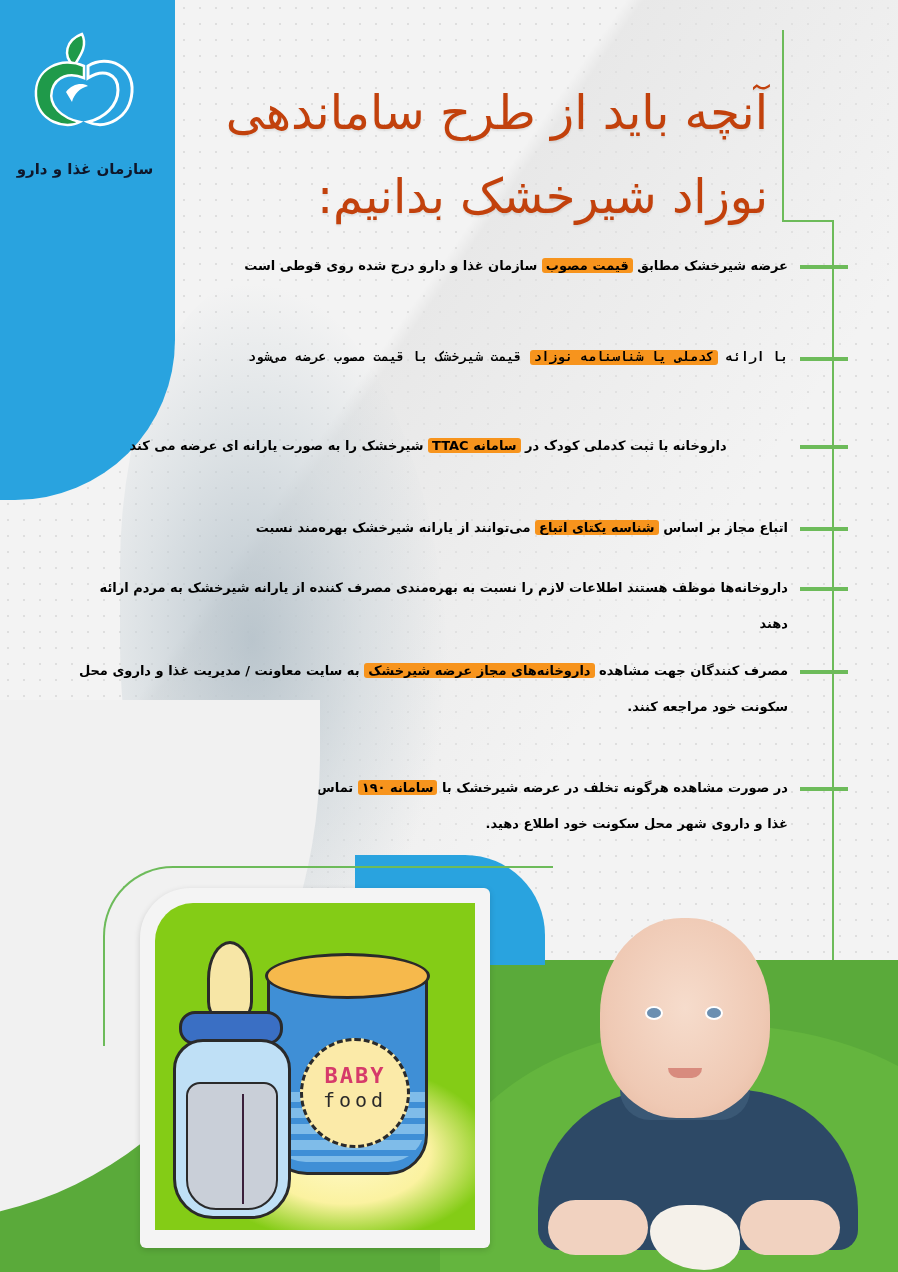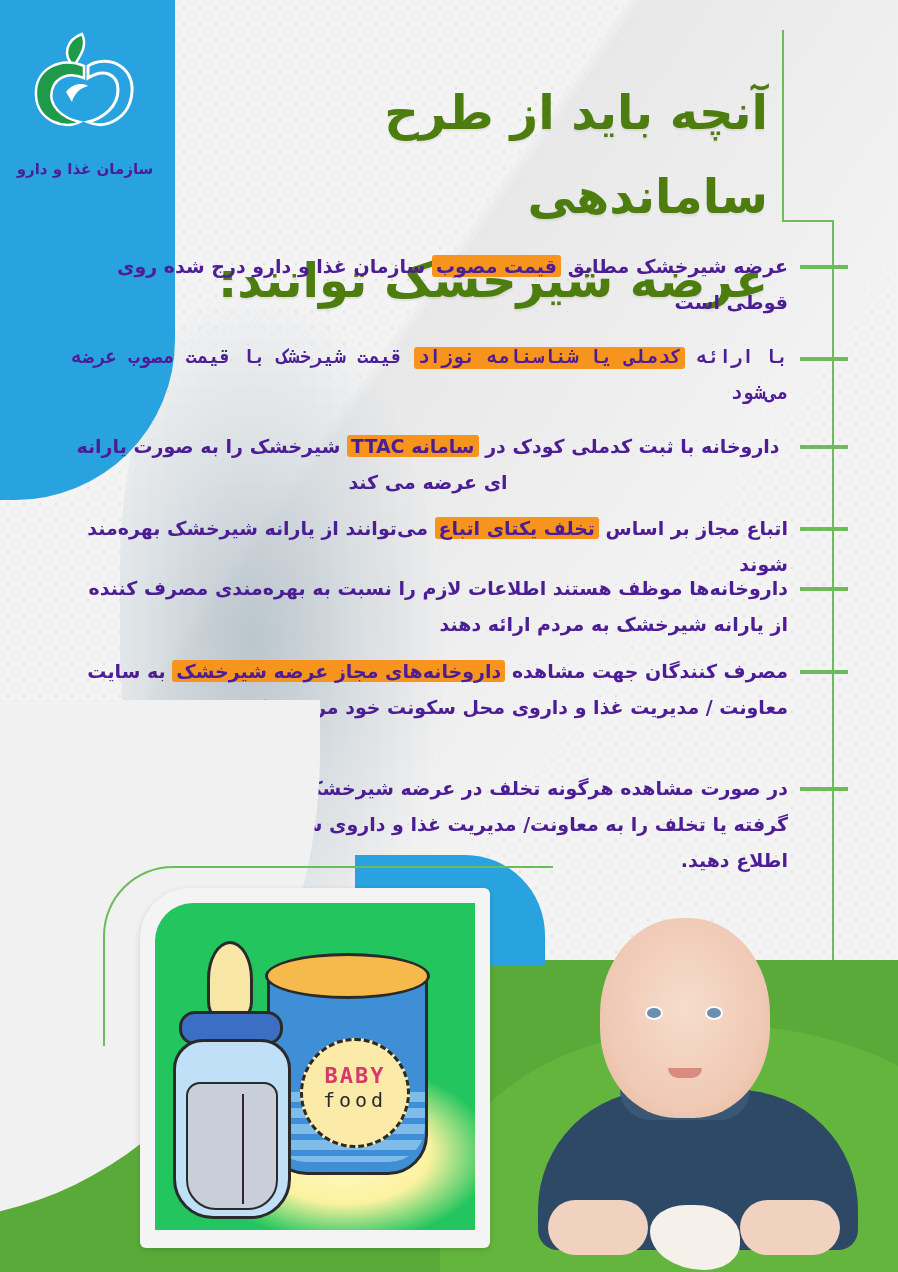--- a/index.html
+++ b/index.html
@@ -27,49 +27,49 @@
   .blue-panel {
     position: absolute; left: 0; top: 0; width: 175px; height: 500px;
     background: #29a3df;
     border-bottom-right-radius: 160px;
   }
   .logo {
     position: absolute; left: 22px; top: 26px; width: 120px; height: 110px;
   }
   .org-name {
     position: absolute; left: 10px; top: 160px; width: 150px; text-align: center;
-    color: #4c1d95; font-size: 15px; font-weight: bold; direction: rtl;
+    color: #0f172a; font-size: 15px; font-weight: bold; direction: rtl;
   }
   .frame-top {
     position: absolute; left: 782px; top: 30px; width: 2px; height: 192px;
     background: #6dbb5a;
   }
   .frame-step {
     position: absolute; left: 782px; top: 220px; width: 52px; height: 2px;
     background: #6dbb5a;
   }
   .frame-main {
     position: absolute; left: 832px; top: 220px; width: 2px; height: 750px;
     background: #6dbb5a;
   }
   .frame-bottom {
     position: absolute; left: 565px; top: 968px; width: 269px; height: 2px;
     background: #6dbb5a;
   }
   .title {
     position: absolute; right: 130px; top: 70px; width: 600px;
     direction: rtl; text-align: right;
-    color: #4d7c0f; font-size: 48px; font-weight: 700; line-height: 84px;
+    color: #c2410c; font-size: 48px; font-weight: 400; line-height: 84px;
     text-shadow: 0 2px 2px rgba(0,0,0,.08);
   }
   .items { position: absolute; right: 110px; top: 248px; width: 720px; }
   .item {
     position: absolute; right: 0; width: 720px;
     direction: rtl; text-align: right;
-    color: #4c1d95; font-size: 19px; font-weight: bold; line-height: 36px;
+    color: #000000; font-size: 13px; font-weight: bold; line-height: 36px;
   }
   .tick {
     position: absolute; right: -60px; top: 17px; width: 48px; height: 4px;
     background: #6dbb5a;
   }
   .hl {
     background: #f7941d; padding: 0 4px; border-radius: 3px;
   }
   .green-wave {
     position: absolute; left: 0; top: 960px; width: 898px; height: 312px;
@@ -93,21 +93,21 @@
     border: 2px solid #6dbb5a; border-bottom: none; border-right: none;
     border-top-left-radius: 70px;
   }
   .card {
     position: absolute; left: 140px; top: 888px; width: 350px; height: 360px;
     background: #f4f4f4; border-radius: 50px 6px 6px 6px;
     box-shadow: 0 2px 6px rgba(0,0,0,.15);
   }
   .card-inner {
     position: absolute; left: 15px; top: 15px; right: 15px; bottom: 18px;
-    background: #22c55e; border-radius: 38px 0 0 0; overflow: hidden;
+    background: #84cc16; border-radius: 38px 0 0 0; overflow: hidden;
   }
   .swirl {
     position: absolute; left: 40px; top: 160px; width: 300px; height: 180px;
     border-radius: 50%; background: radial-gradient(ellipse, #fff9c9 0%, #fbf2a0 40%, rgba(242,144,33,0) 70%);
   }
   .can {
     position: absolute; left: 110px; top: 50px; width: 165px; height: 230px;
   }
   .can-lid {
     position: absolute; left: 0; top: 0; width: 165px; height: 46px;
@@ -195,39 +195,39 @@
   <div class="org-name">سازمان غذا و دارو</div>
 </div>
 
 <div class="frame-top"></div>
 <div class="frame-step"></div>
 <div class="frame-main"></div>
 <div class="frame-bottom"></div>
 
 <h1 class="title">
   <span>آنچه باید از طرح ساماندهی</span><br>
-  <span>عرضه شیرخشک توانند:</span>
+  <span>نوزاد شیرخشک بدانیم:</span>
 </h1>
 
 <div class="items">
   <div class="item" style="top:0px;">
     <span class="tick"></span>
     <span>عرضه شیرخشک مطابق </span><span class="hl">قیمت مصوب</span><span> سازمان غذا و دارو درج شده روی قوطی است</span>
   </div>
   <div class="item" style="top:92px;font-family:Liberation Mono, monospace;">
     <span class="tick"></span>
     <span>با ارائه </span><span class="hl">کدملی یا شناسنامه نوزاد</span><span> قیمت شیرخشک با قیمت مصوب عرضه می‌شود</span>
   </div>
   <div class="item" style="top:180px;text-align:center;">
     <span class="tick"></span>
     <span>داروخانه با ثبت کدملی کودک در </span><span class="hl">سامانه TTAC</span><span> شیرخشک را به صورت یارانه ای عرضه می کند</span>
   </div>
   <div class="item" style="top:262px;">
     <span class="tick"></span>
-    <span>اتباع مجاز بر اساس </span><span class="hl">تخلف یکتای اتباع</span><span> می‌توانند از یارانه شیرخشک بهره‌مند شوند</span>
+    <span>اتباع مجاز بر اساس </span><span class="hl">شناسه یکتای اتباع</span><span> می‌توانند از یارانه شیرخشک بهره‌مند نسبت</span>
   </div>
   <div class="item" style="top:322px;">
     <span class="tick"></span>
     <span>داروخانه‌ها موظف هستند اطلاعات لازم را نسبت به بهره‌مندی مصرف کننده از  یارانه شیرخشک به مردم ارائه دهند</span>
   </div>
   <div class="item" style="top:405px;text-align:right;">
     <span class="tick"></span>
     <span>مصرف کنندگان جهت مشاهده </span><span class="hl">داروخانه‌های مجاز عرضه شیرخشک</span><span> به سایت معاونت / مدیریت غذا و داروی محل سکونت خود مراجعه کنند.</span>
   </div>
   <div class="item" style="top:522px;">

